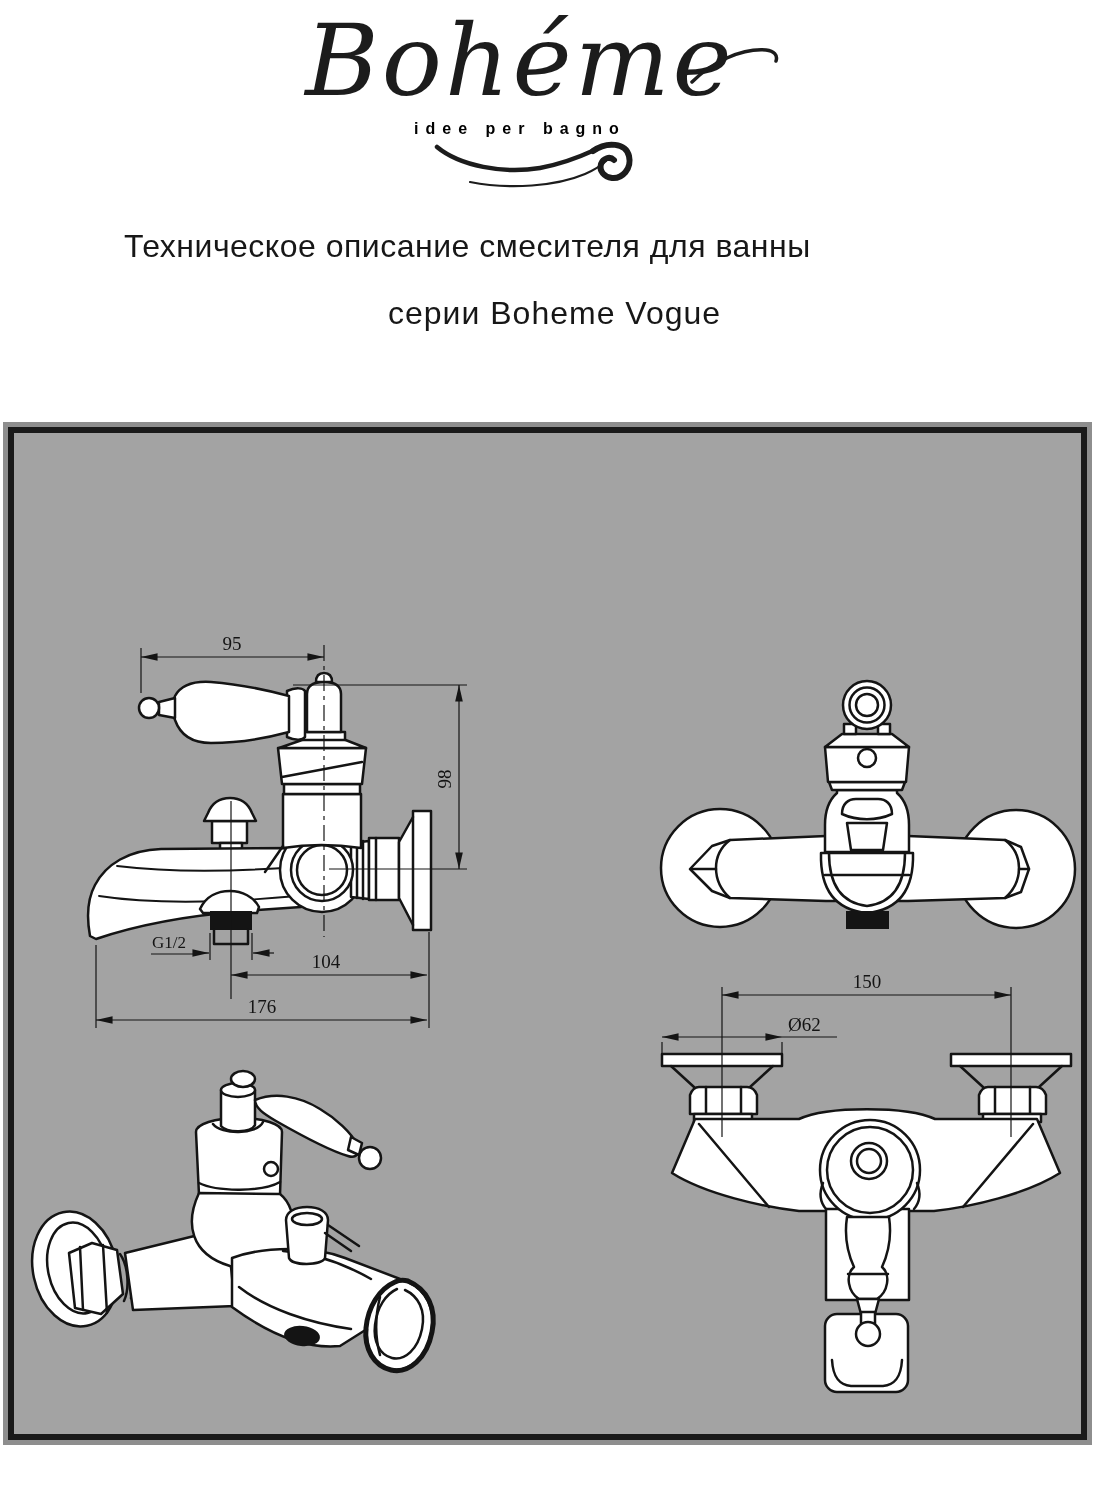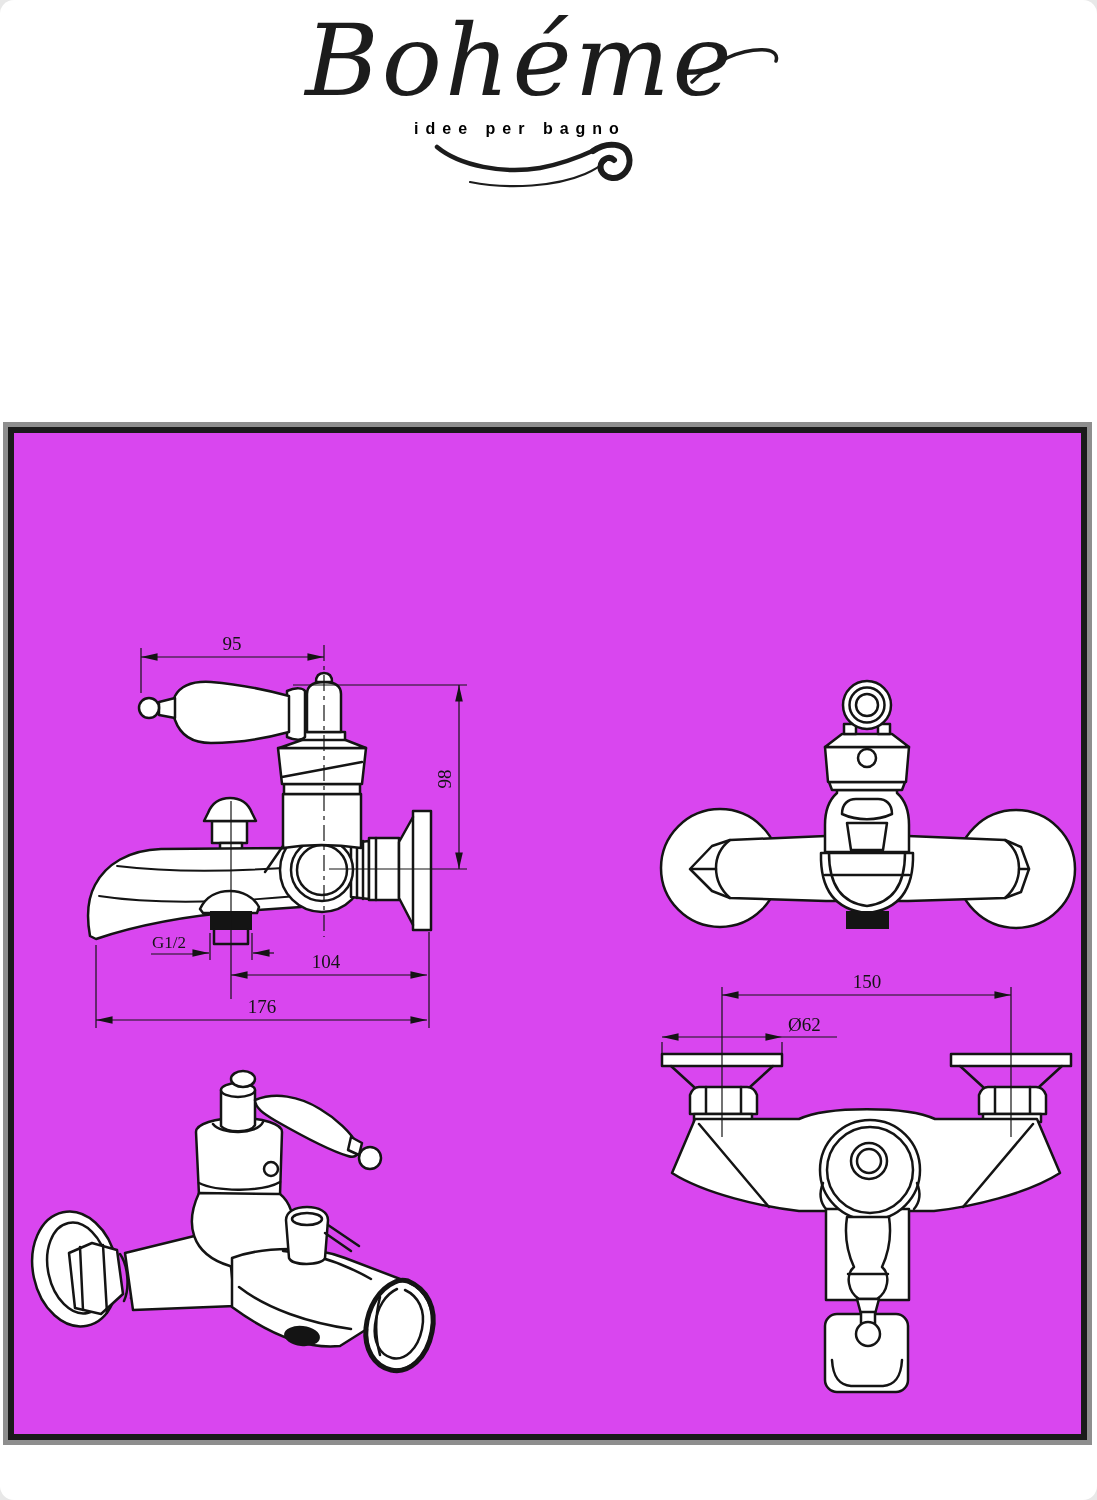--- a/index.html
+++ b/index.html
@@ -1,33 +1,33 @@
 <!DOCTYPE html>
 <html><head>
 <meta charset="utf-8">
 <style>
   html,body{margin:0;padding:0;background:#e8e8e8;}
   .page{position:relative;width:1097px;height:1500px;background:#ffffff;overflow:hidden;
-        font-family:"Liberation Sans",sans-serif;color:#141414;border-radius:14px;}
+        font-family:"Liberation Sans",sans-serif;color:#141414;}
   
   .logo-wrap{position:absolute;left:0;top:0;width:1040px;height:200px;}
   .brand{position:absolute;left:0;top:6px;width:100%;text-align:center;
          font-family:"DejaVu Serif",serif;font-style:italic;font-size:100px;line-height:1.1;
          letter-spacing:3px;color:#1c1c1c;}
   .tagline{position:absolute;left:0;top:120px;width:100%;text-align:center;
            font-size:16px;font-weight:bold;letter-spacing:7px;color:#000000;}
   .swoosh{position:absolute;left:425px;top:140px;}
   .tail{position:absolute;left:690px;top:44px;}
   
   .title1{position:absolute;left:124px;top:228px;font-size:32px;letter-spacing:.5px;color:#171717;}
   .title2{position:absolute;left:388px;top:295px;font-size:32px;letter-spacing:1px;color:#171717;}
   
   .frame-outer{position:absolute;left:3px;top:422px;width:1089px;height:1023px;
                box-sizing:border-box;border:5px solid #8e8e8e;background:#8e8e8e;}
-  .frame-inner{width:100%;height:100%;box-sizing:border-box;border:6px solid #1a1a1a;background:#d946ef;}
+  .frame-inner{width:100%;height:100%;box-sizing:border-box;border:6px solid #1a1a1a;background:#a3a3a3;}
   .frame-inner svg{display:block;width:100%;height:100%;}
   
   .ol  {fill:none;stroke:#141414;stroke-width:2.5;stroke-linejoin:round;stroke-linecap:round;}
   .olw {fill:#ffffff;stroke:#141414;stroke-width:2.5;stroke-linejoin:round;}
   .med {fill:none;stroke:#141414;stroke-width:1.9;stroke-linecap:round;}
   .thin{fill:none;stroke:#141414;stroke-width:1.2;}
   .cl  {fill:none;stroke:#141414;stroke-width:1.2;stroke-dasharray:16 5 4 5;}
   .bold{fill:none;stroke:#141414;stroke-width:5;stroke-linejoin:round;stroke-linecap:round;}
   .dimtxt{font-family:"Liberation Serif",serif;font-size:19px;fill:#141414;}
   .dimtxt-s{font-family:"Liberation Serif",serif;font-size:17px;fill:#141414;}
@@ -43,20 +43,22 @@
     <svg class="tail" width="95" height="42" viewBox="0 0 95 42">
       <path d="M 2,38 C 22,18 52,4 76,6 C 84,7 88,11 86,17" fill="none" stroke="#1c1c1c" stroke-width="3.5" stroke-linecap="round"></path>
     </svg>
     <svg class="swoosh" width="215" height="52" viewBox="0 0 215 52">
       <path d="M 12,7 C 35,26 78,34 115,28 C 143,23 161,14 172,9" fill="none" stroke="#1c1c1c" stroke-width="4.5" stroke-linecap="round"></path>
       <path d="M 168,11 C 182,1 201,3 204,16 C 207,29 197,39 187,38 C 179,37 174,31 176,24 C 178,18 185,16 189,20" fill="none" stroke="#1c1c1c" stroke-width="6" stroke-linecap="round"></path>
       <path d="M 45,42 C 85,50 132,46 160,34 C 169,30 176,26 181,21" fill="none" stroke="#1c1c1c" stroke-width="2.2" stroke-linecap="round"></path>
     </svg>
   </div>
 
+  <div class="title1">Техническое описание смесителя для ванны</div>
+  <div class="title2">серии Boheme Vogue</div>
 
   <div class="frame-outer">
     <div class="frame-inner">
       <svg viewBox="15 436 1067 1001" preserveAspectRatio="none">
         <defs>
           <marker id="arw" viewBox="0 0 14 8" refX="14" refY="4" markerWidth="15" markerHeight="8.5" orient="auto-start-reverse" markerUnits="strokeWidth">
             <path d="M14,4 L1,1 L1,7 Z" fill="#141414"></path>
           </marker>
         </defs>
 

